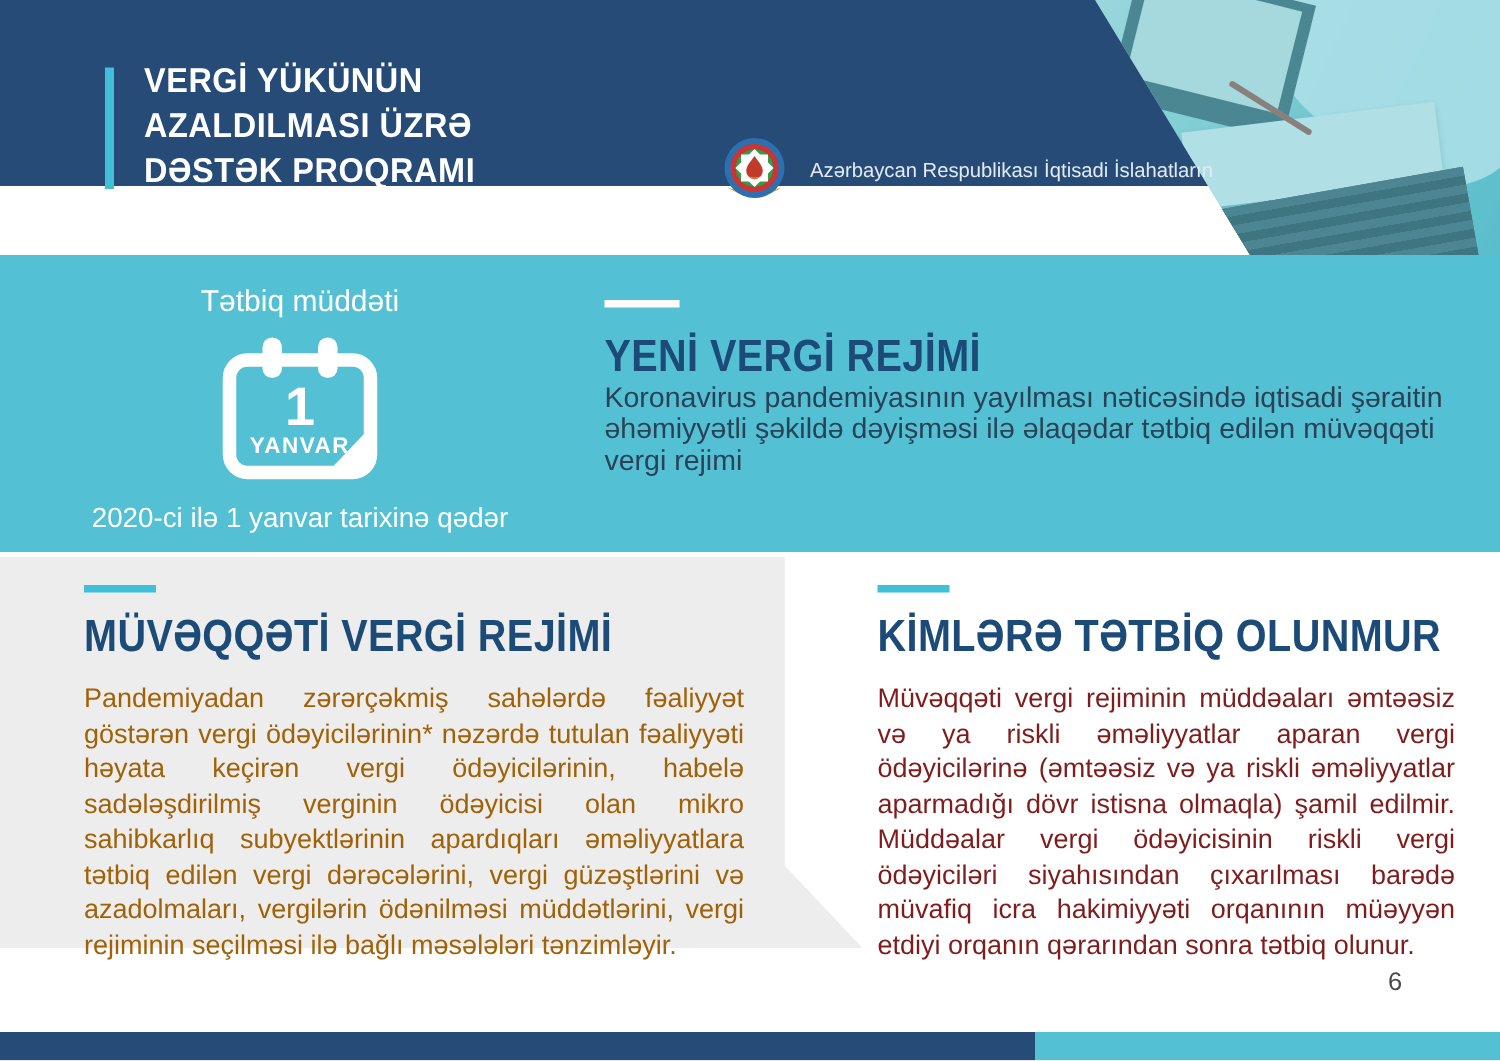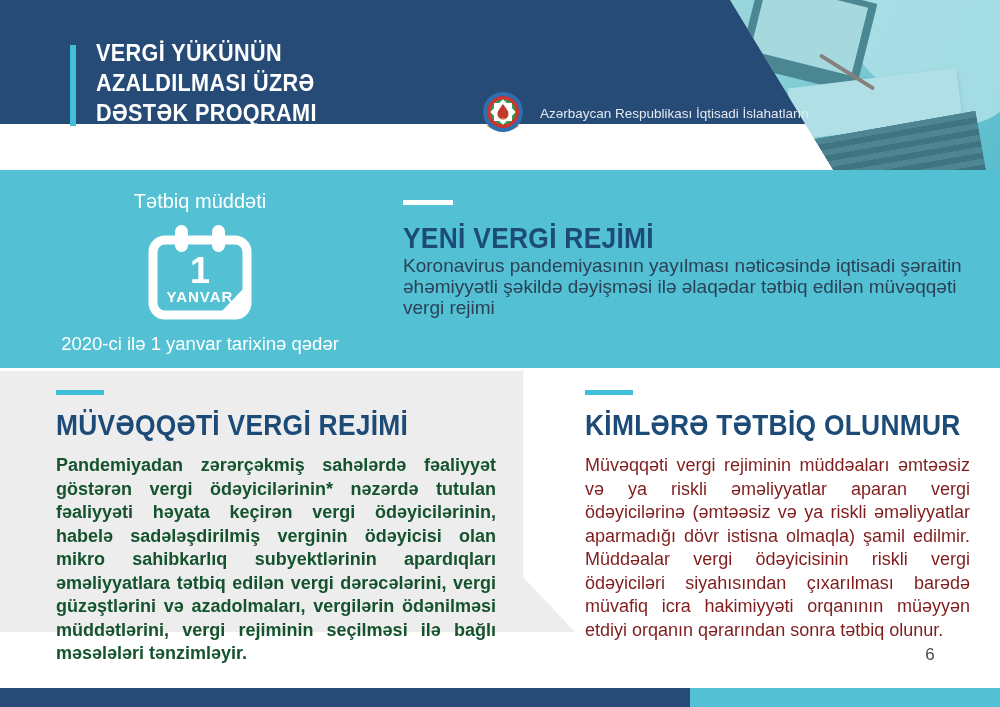--- a/index.html
+++ b/index.html
@@ -46,21 +46,21 @@
   .band-body { margin-top:0; font-size:19px; line-height:21px; color:#2b4157; }
 
   
   .gray-panel { position:absolute; left:0; top:371px; width:575px; height:261px; background:#ededed;
     clip-path:polygon(0 0, 91% 0, 91% 79%, 100% 100%, 0 100%); }
   .teal-rule { width:48px; height:5px; background:#3fc0d8; margin-bottom:13px; }
   .col { position:absolute; top:390px; }
   .col-left { left:56px; width:440px; }
   .col-right { left:585px; width:385px; }
   .col-body { margin-top:12px; font-size:18px; line-height:23.5px; text-align:justify; }
-  .col-left .col-body { color:#14532d;font-weight:bold; }
+  .col-left .col-body { color:#a16207; }
   .col-right .col-body { color:#7f1d1d; }
 
   .footnote { position:absolute; left:68px; top:662px; font-size:16px; color:#2f4050; white-space:nowrap; }
   .page-number { position:absolute; left:918px; top:645px; width:24px; text-align:center; font-size:17px; color:#4a4a4a; }
 
   .bar-blue { position:absolute; left:0; top:688px; width:690px; height:19px; background:#254b76; }
   .bar-teal { position:absolute; left:690px; top:688px; width:310px; height:19px; background:#53c1d3; }
 
   svg text { font-family:"Liberation Sans", sans-serif; }
 </style>

